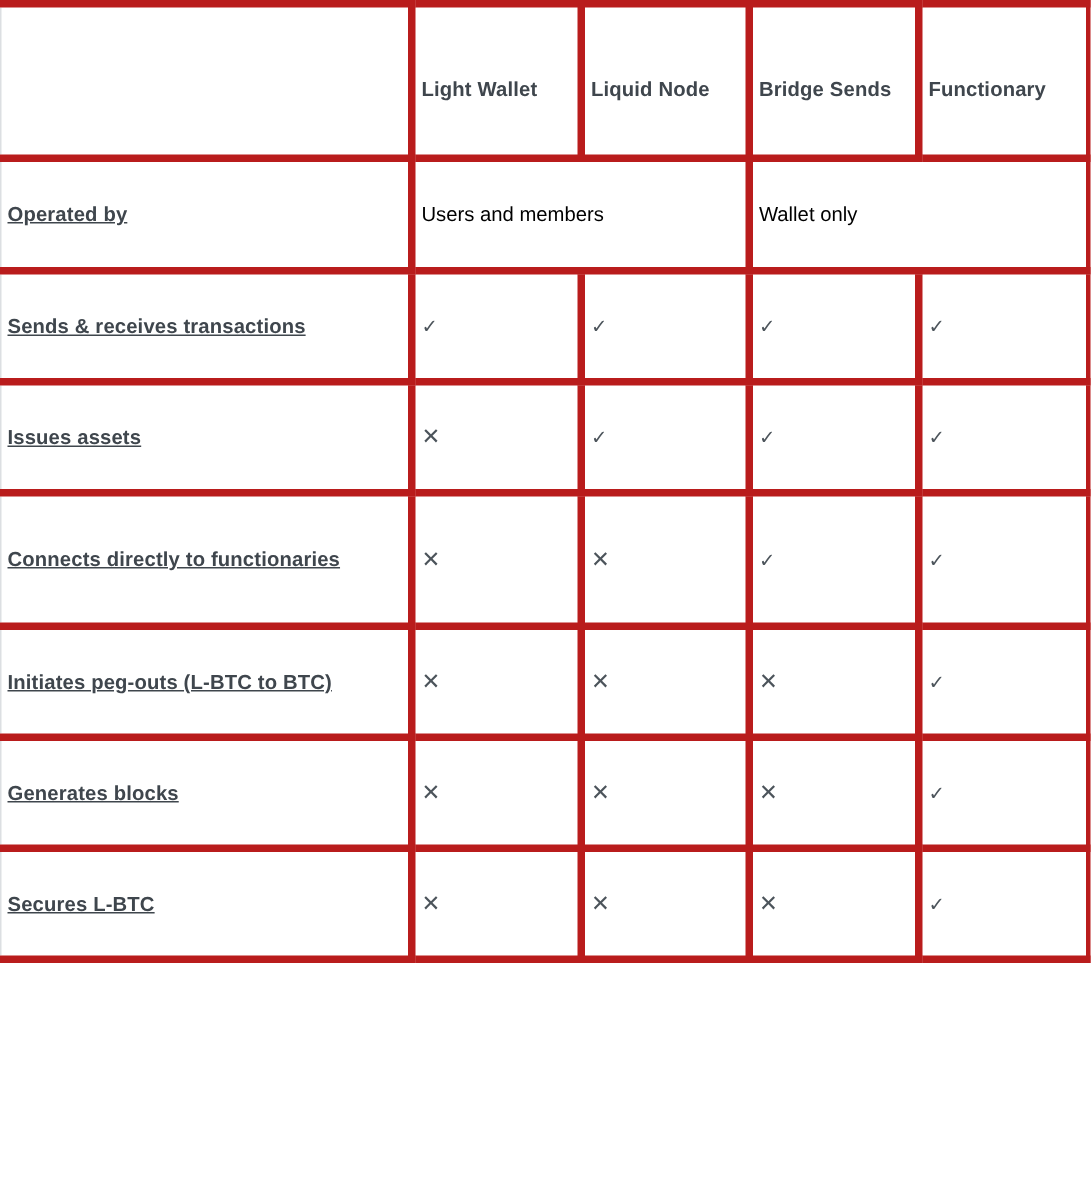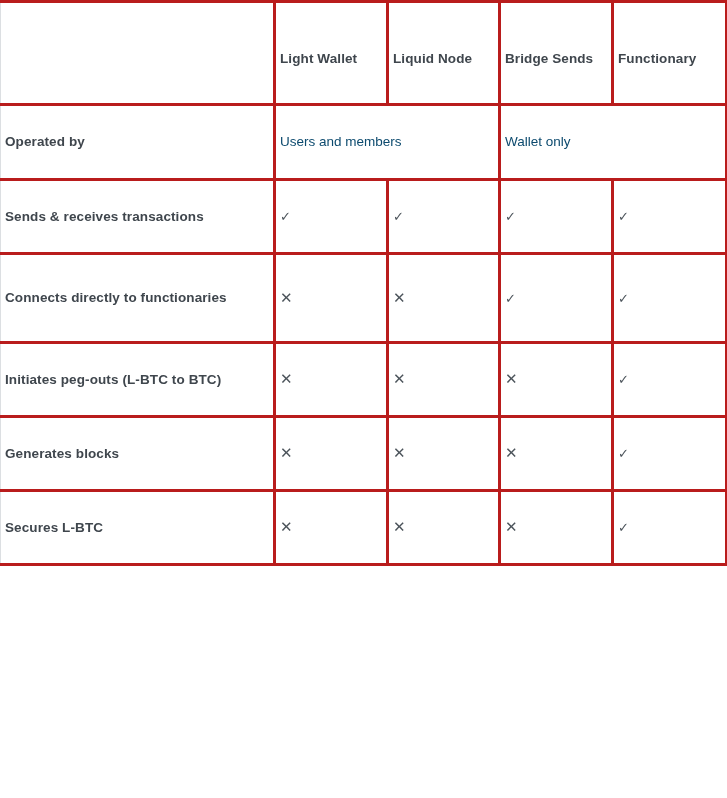--- a/index.html
+++ b/index.html
@@ -23,21 +23,21 @@
     table-layout: fixed;
     width: 726px;
   }
   table.compare col.c0 { width: 274px; }
   table.compare col.c1 { width: 113px; }
   table.compare col.c2 { width: 112px; }
   table.compare col.c3 { width: 113px; }
   table.compare col.c4 { width: 114px; }
 
   table.compare td, table.compare th {
-    border: 3px solid #b91c1c;
+    border: 5px solid #b91c1c;
     padding: 4px;
     vertical-align: middle;
     text-align: left;
   }
   
   table.compare tr > *:first-child { border-left: 1px solid #dcdfe2; }
 
   .head-cell {
     padding: 14px 14px 14px 14px;
     height: 103px;
@@ -56,20 +56,21 @@
   .corner-cell {
     height: 103px;
   }
   .row-label {
     padding: 10px 14px 10px 14px;
     font-size: 13.5px;
     font-weight: bold;
     color: #3f464d;
     line-height: 1.9;
     letter-spacing: 0.1px;
+    text-decoration: underline;
   }
   .val-cell {
     padding: 10px 14px 10px 14px;
     font-size: 13.5px;
     color: #5b6269;
     line-height: 1.9;
   }
   .val-cell.mark {
     font-size: 14px;
     color: #4c545b;
@@ -85,21 +86,21 @@
     color: #4c545b;
     line-height: 1;
     display: inline-block;
   }
   tr.body-row { height: 74px; }
   tr.tall-row { height: 89px; }
   tr.operated-row { height: 75px; }
   .spanned {
     padding: 10px 14px;
     font-size: 13.5px;
-    color: #0c4a6e;
+    color: #000000;
     line-height: 1.9;
   }
 </style>
 </head>
 <body>
 
 <div class="table-wrap">
   <table class="compare">
     <colgroup>
       <col class="c0">
@@ -133,20 +134,27 @@
         <td class="spanned" colspan="2">Users and members</td>
         <td class="spanned" colspan="2">Wallet only</td>
       </tr>
     <tr class="body-row">
           <td class="row-label">Sends &amp; receives transactions</td>
           <td class="val-cell mark"><span class="glyph-check">✓</span></td>
           <td class="val-cell mark"><span class="glyph-check">✓</span></td>
           <td class="val-cell mark"><span class="glyph-check">✓</span></td>
           <td class="val-cell mark"><span class="glyph-check">✓</span></td>
         </tr>
+        <tr class="body-row">
+          <td class="row-label">Issues assets</td>
+          <td class="val-cell mark"><span class="glyph-cross">✕</span></td>
+          <td class="val-cell mark"><span class="glyph-check">✓</span></td>
+          <td class="val-cell mark"><span class="glyph-check">✓</span></td>
+          <td class="val-cell mark"><span class="glyph-check">✓</span></td>
+        </tr>
         <tr class="tall-row">
           <td class="row-label">Connects directly to functionaries</td>
           <td class="val-cell mark"><span class="glyph-cross">✕</span></td>
           <td class="val-cell mark"><span class="glyph-cross">✕</span></td>
           <td class="val-cell mark"><span class="glyph-check">✓</span></td>
           <td class="val-cell mark"><span class="glyph-check">✓</span></td>
         </tr>
         <tr class="body-row">
           <td class="row-label">Initiates peg-outs (L-BTC to BTC)</td>
           <td class="val-cell mark"><span class="glyph-cross">✕</span></td>

